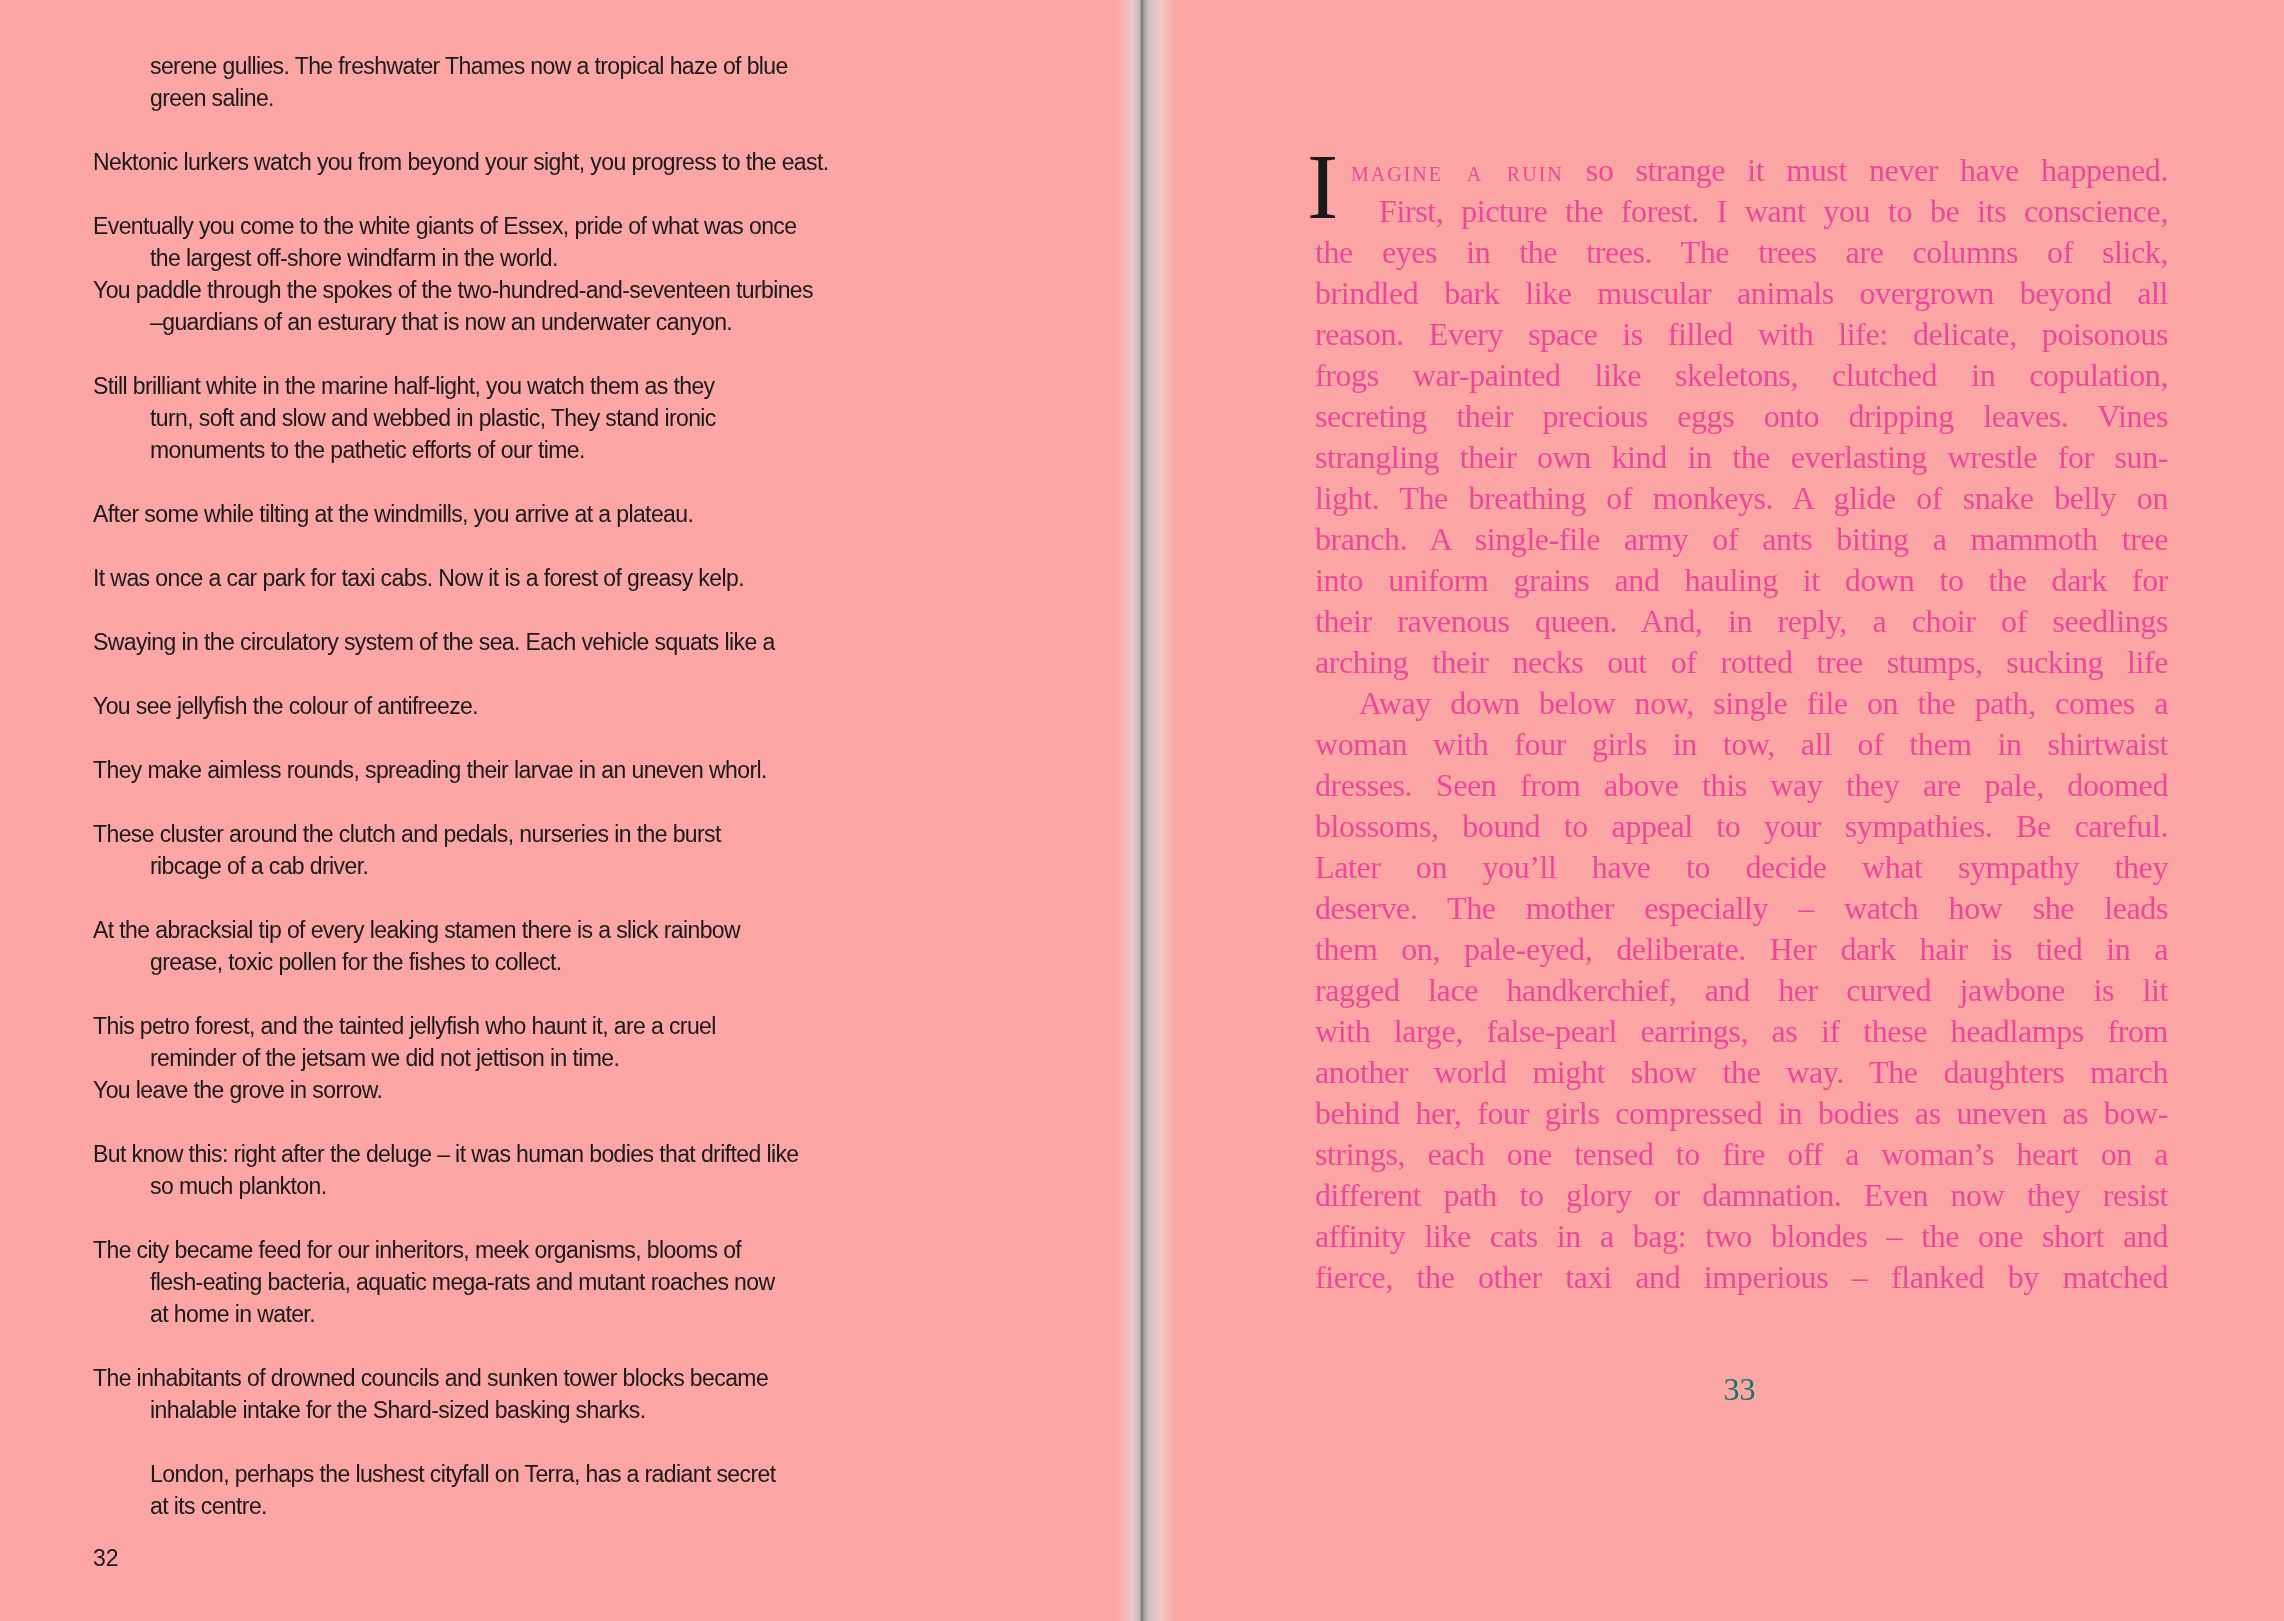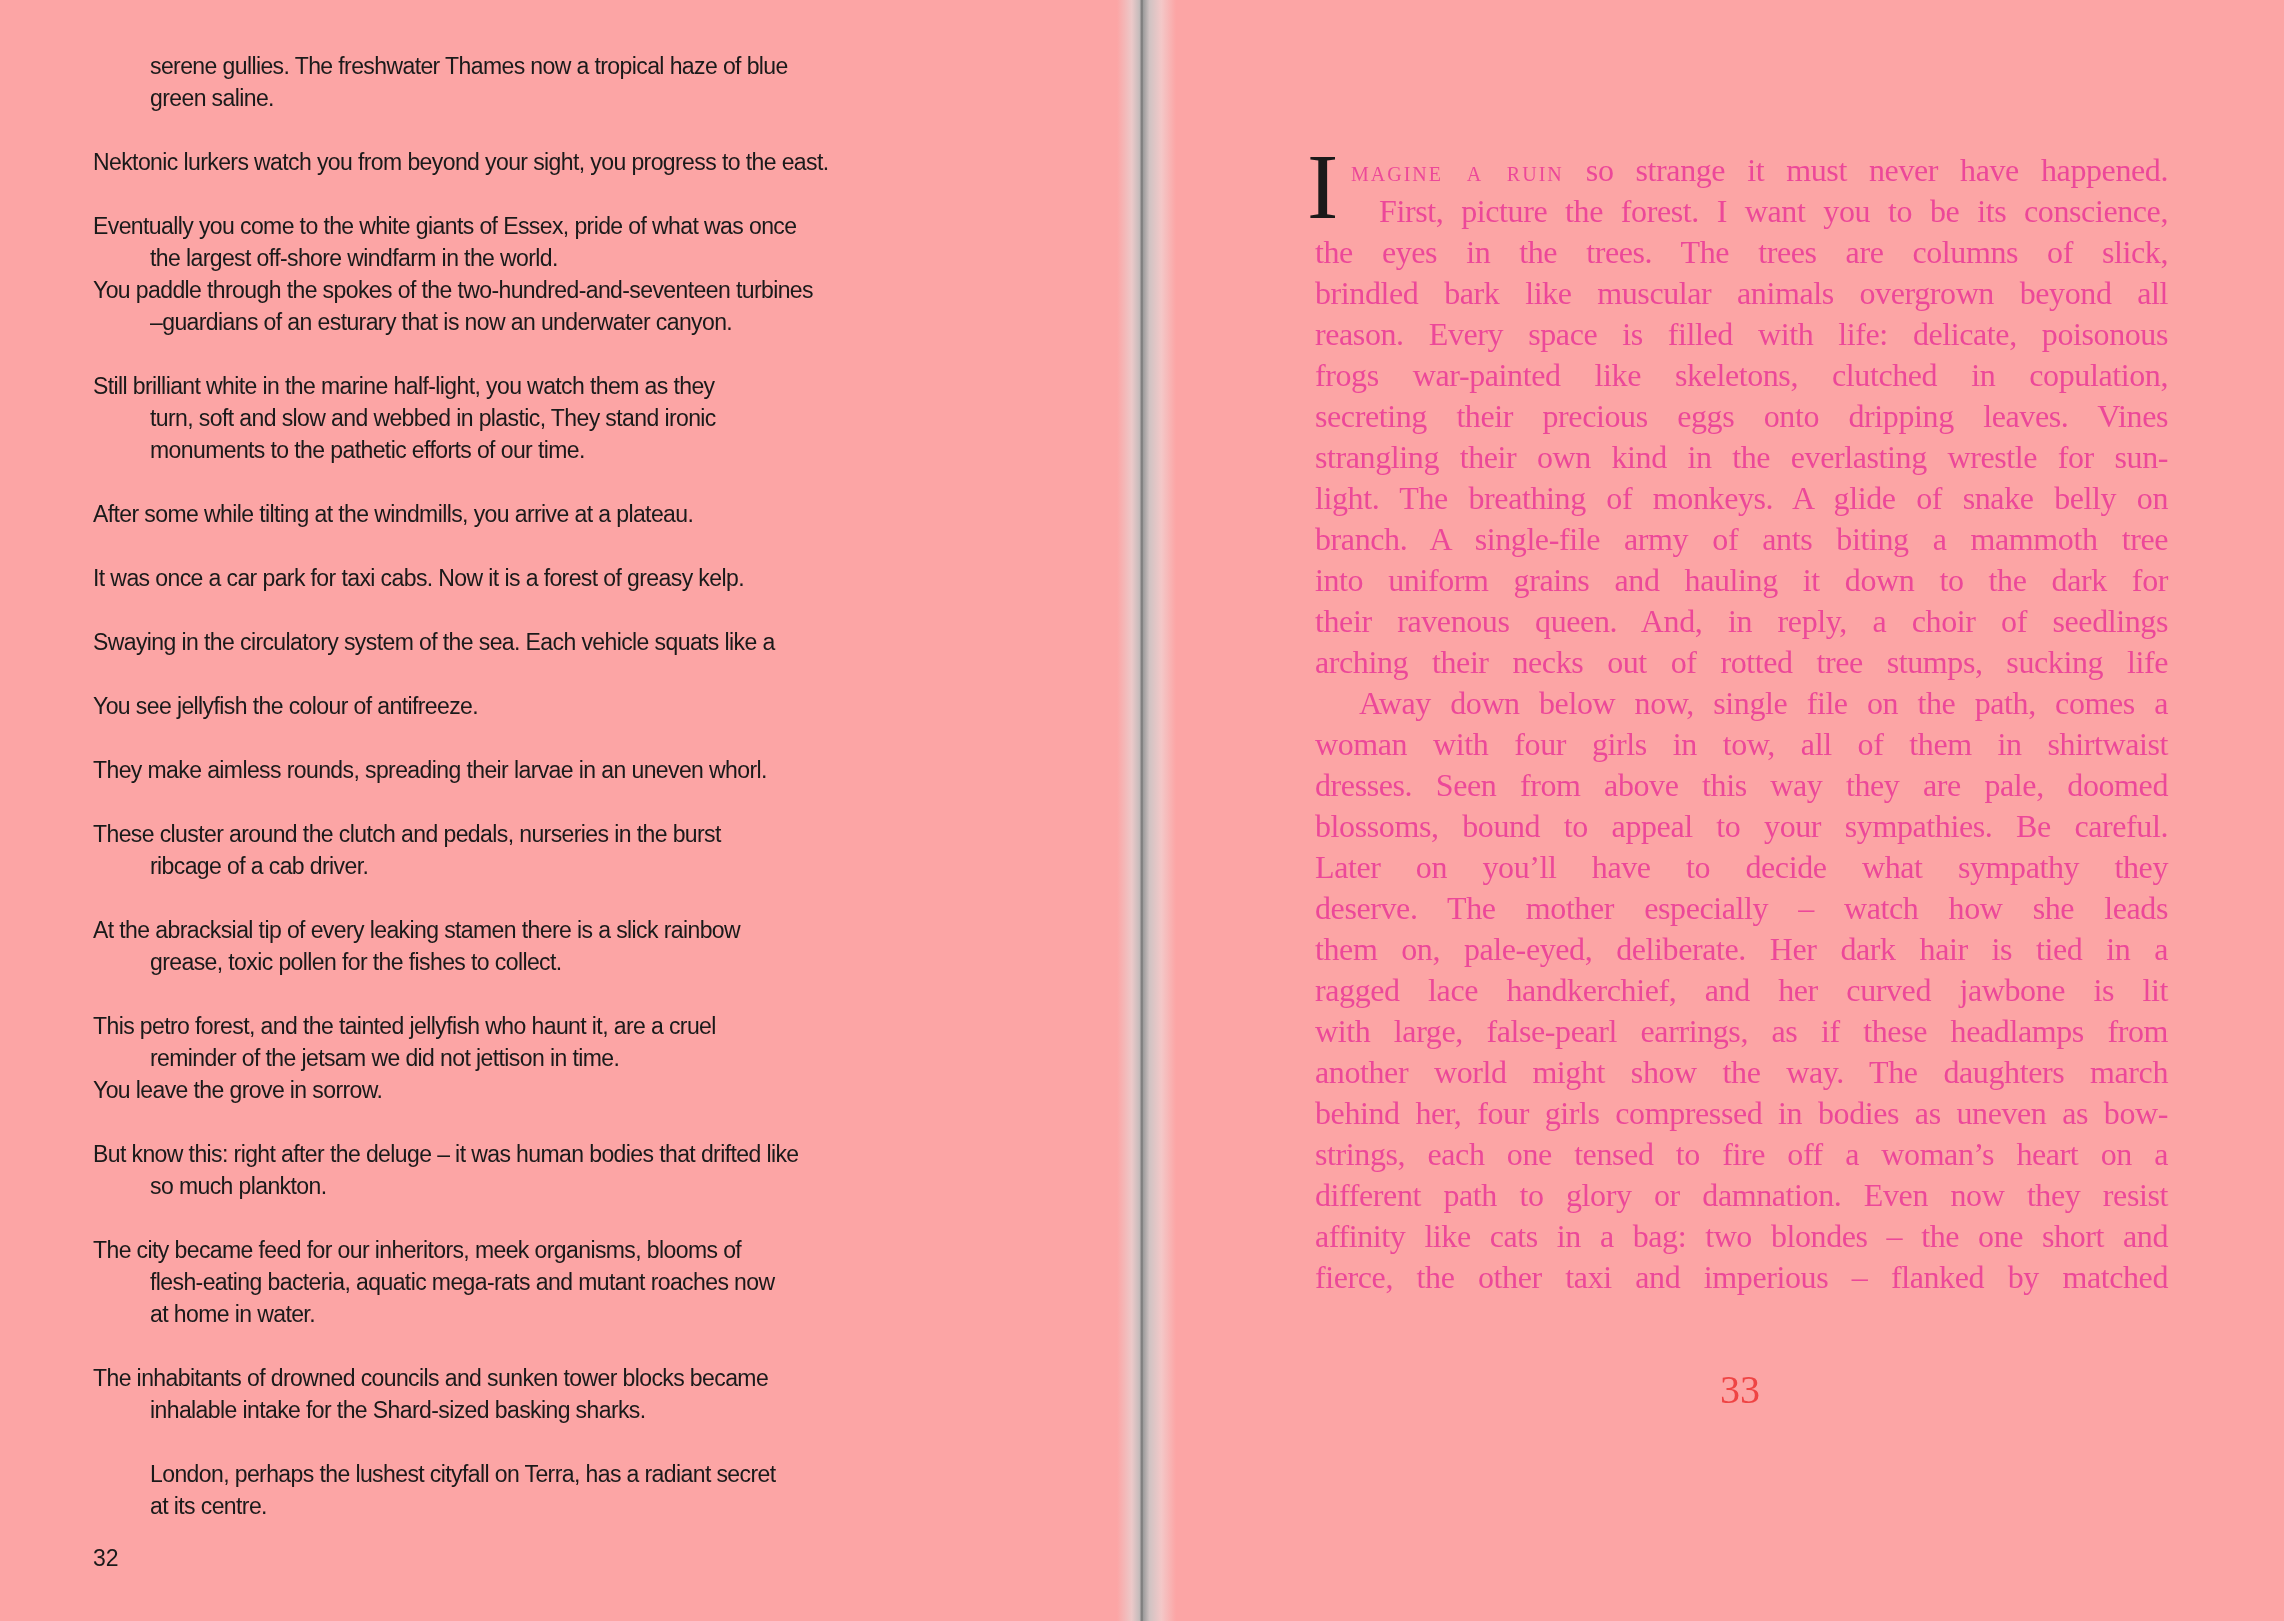--- a/index.html
+++ b/index.html
@@ -51,21 +51,21 @@
   .rline.indent-para { padding-left:44px; }
   .dropcap {
     position:absolute; left:1307px; top:147px;
     font-family:"Liberation Serif", serif;
     font-size:94px; line-height:78px; color:#1a1a1a;
   }
   .smallcaps { font-variant:small-caps; letter-spacing:2px; font-size:29px; }
   .folio-right {
     position:absolute; left:1720px; top:1370px; width:39px; text-align:center;
     font-family:"Liberation Serif", serif;
-    font-size:40px; line-height:39px; color:#ef4444;
+    font-size:32px; line-height:39px; color:#0f766e;
   }
 </style>
 </head>
 <body>
 
 <div class="page page-left">
   <div class="poem" id="poem">
       <div class="stanza">
         <span class="pline indent">serene gullies. The freshwater Thames now a tropical haze of blue</span>
         <span class="pline indent">green saline.</span>

